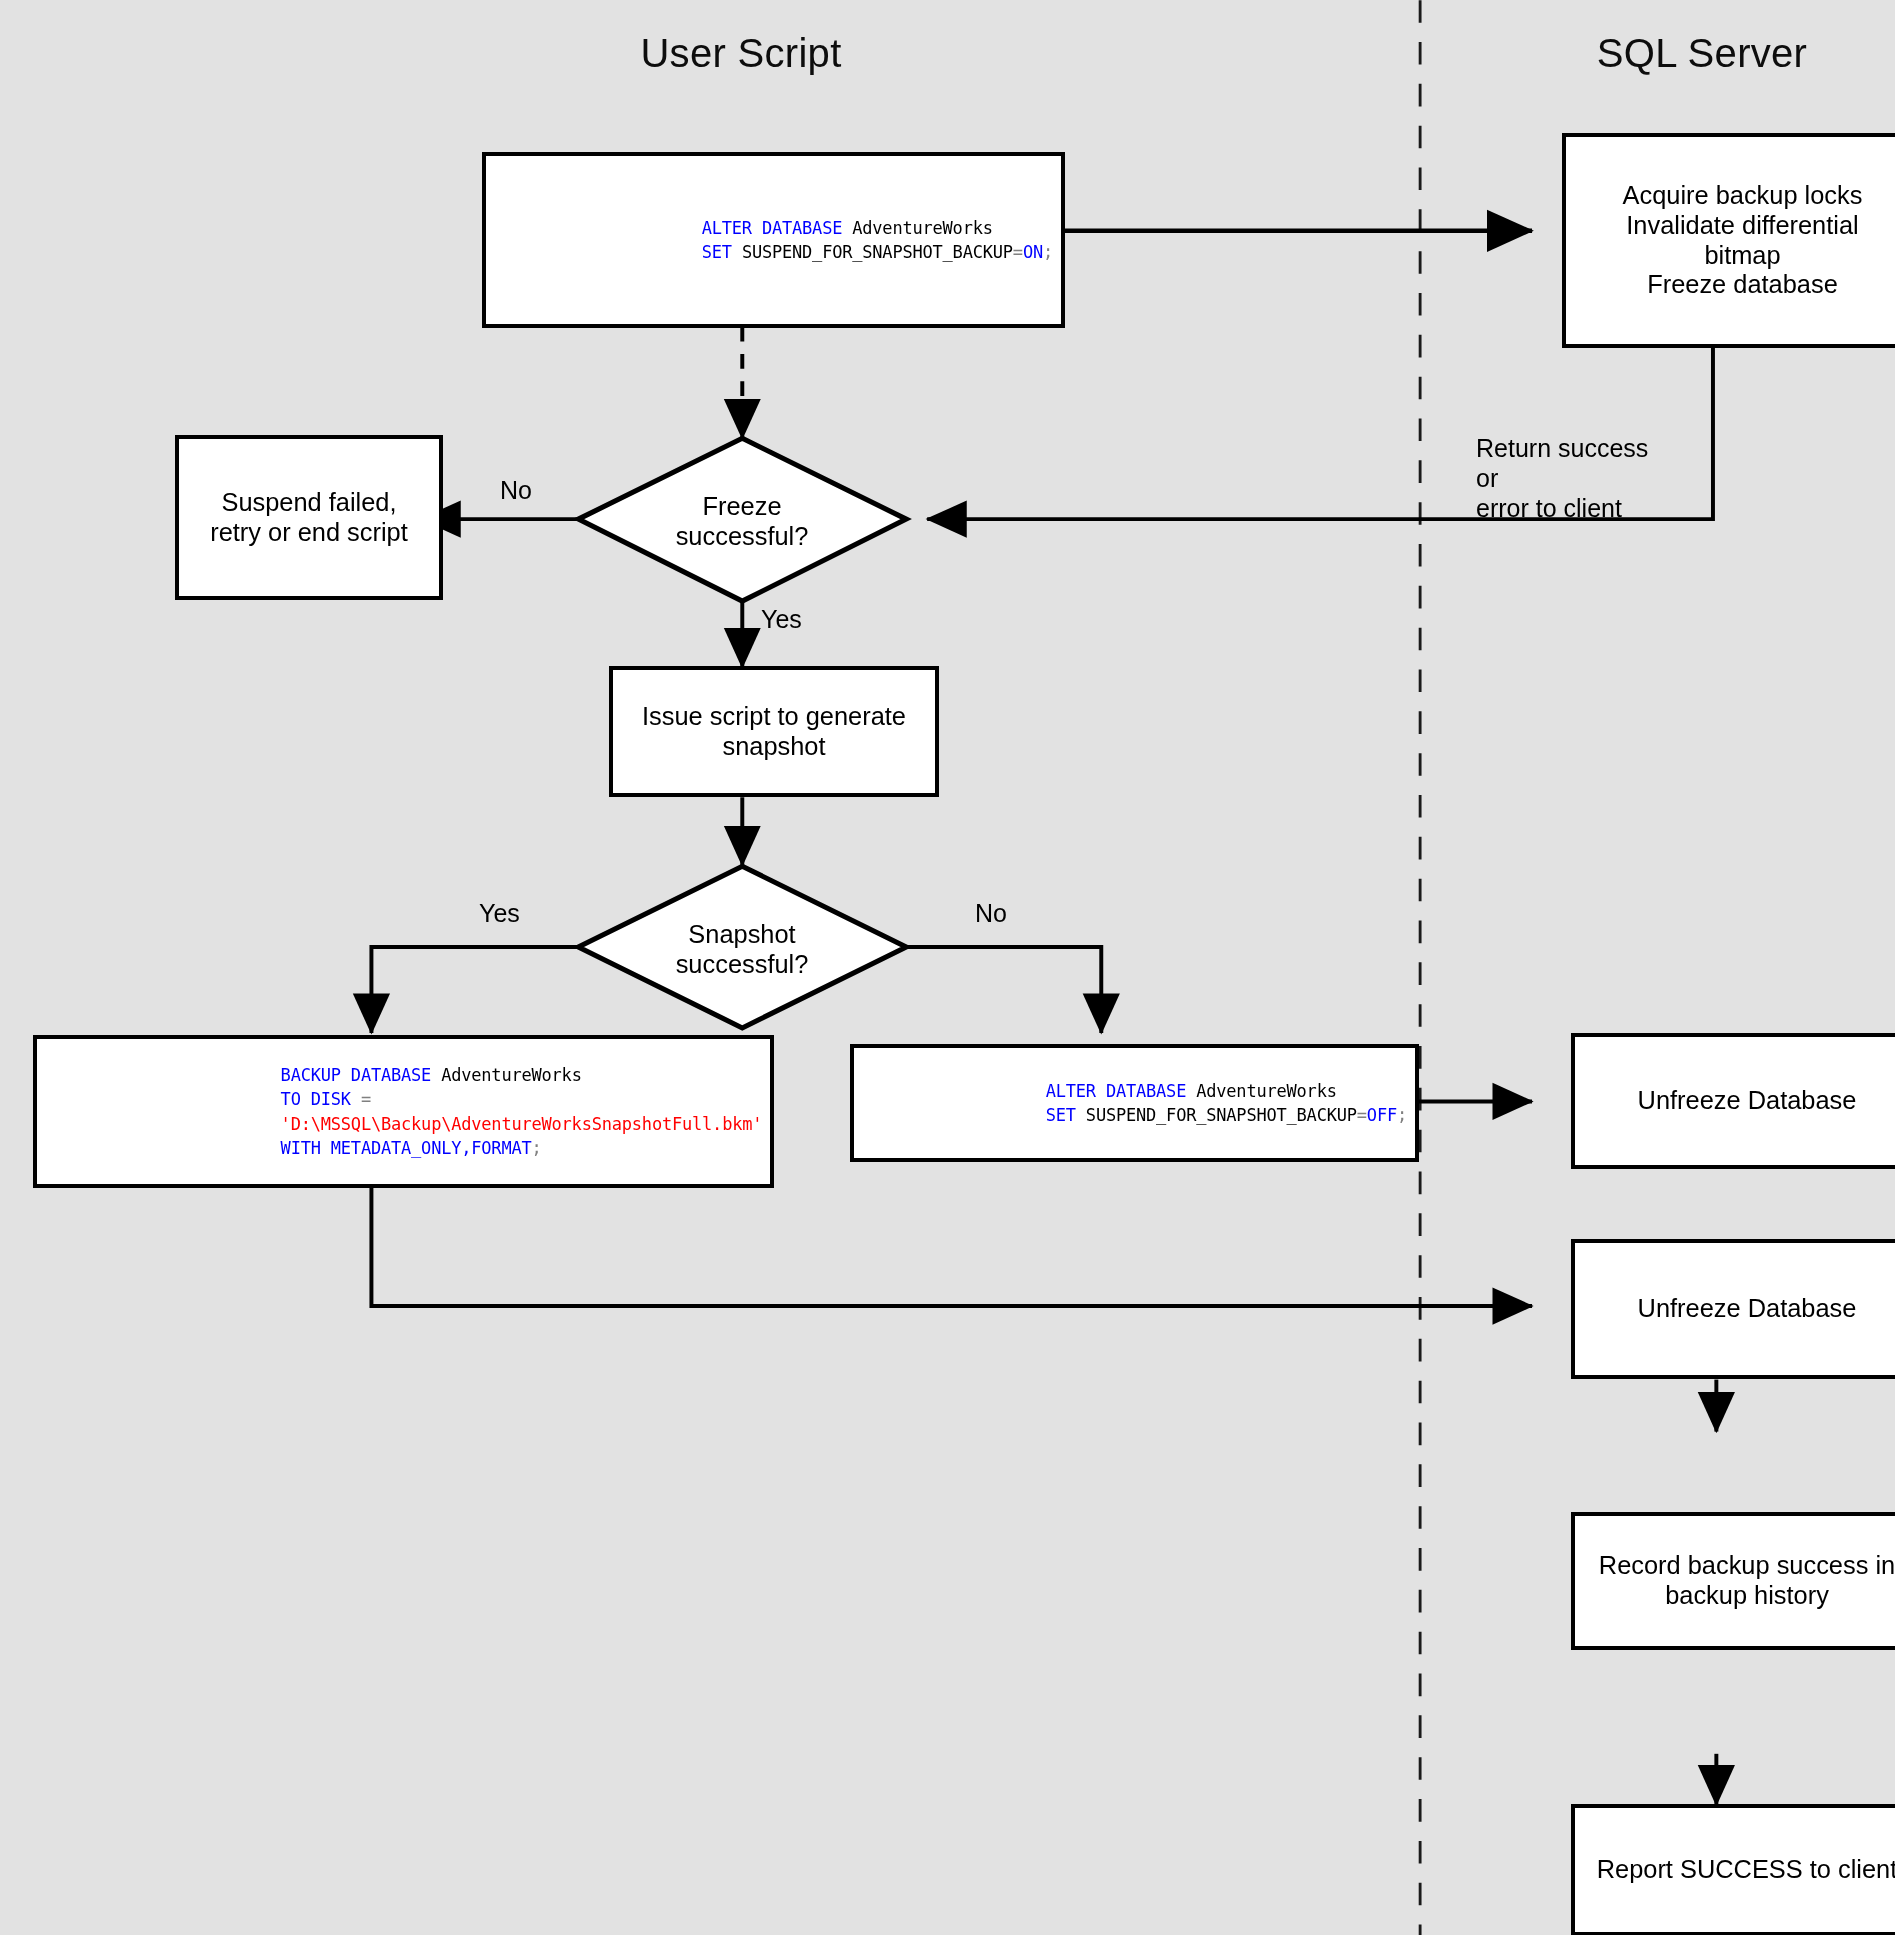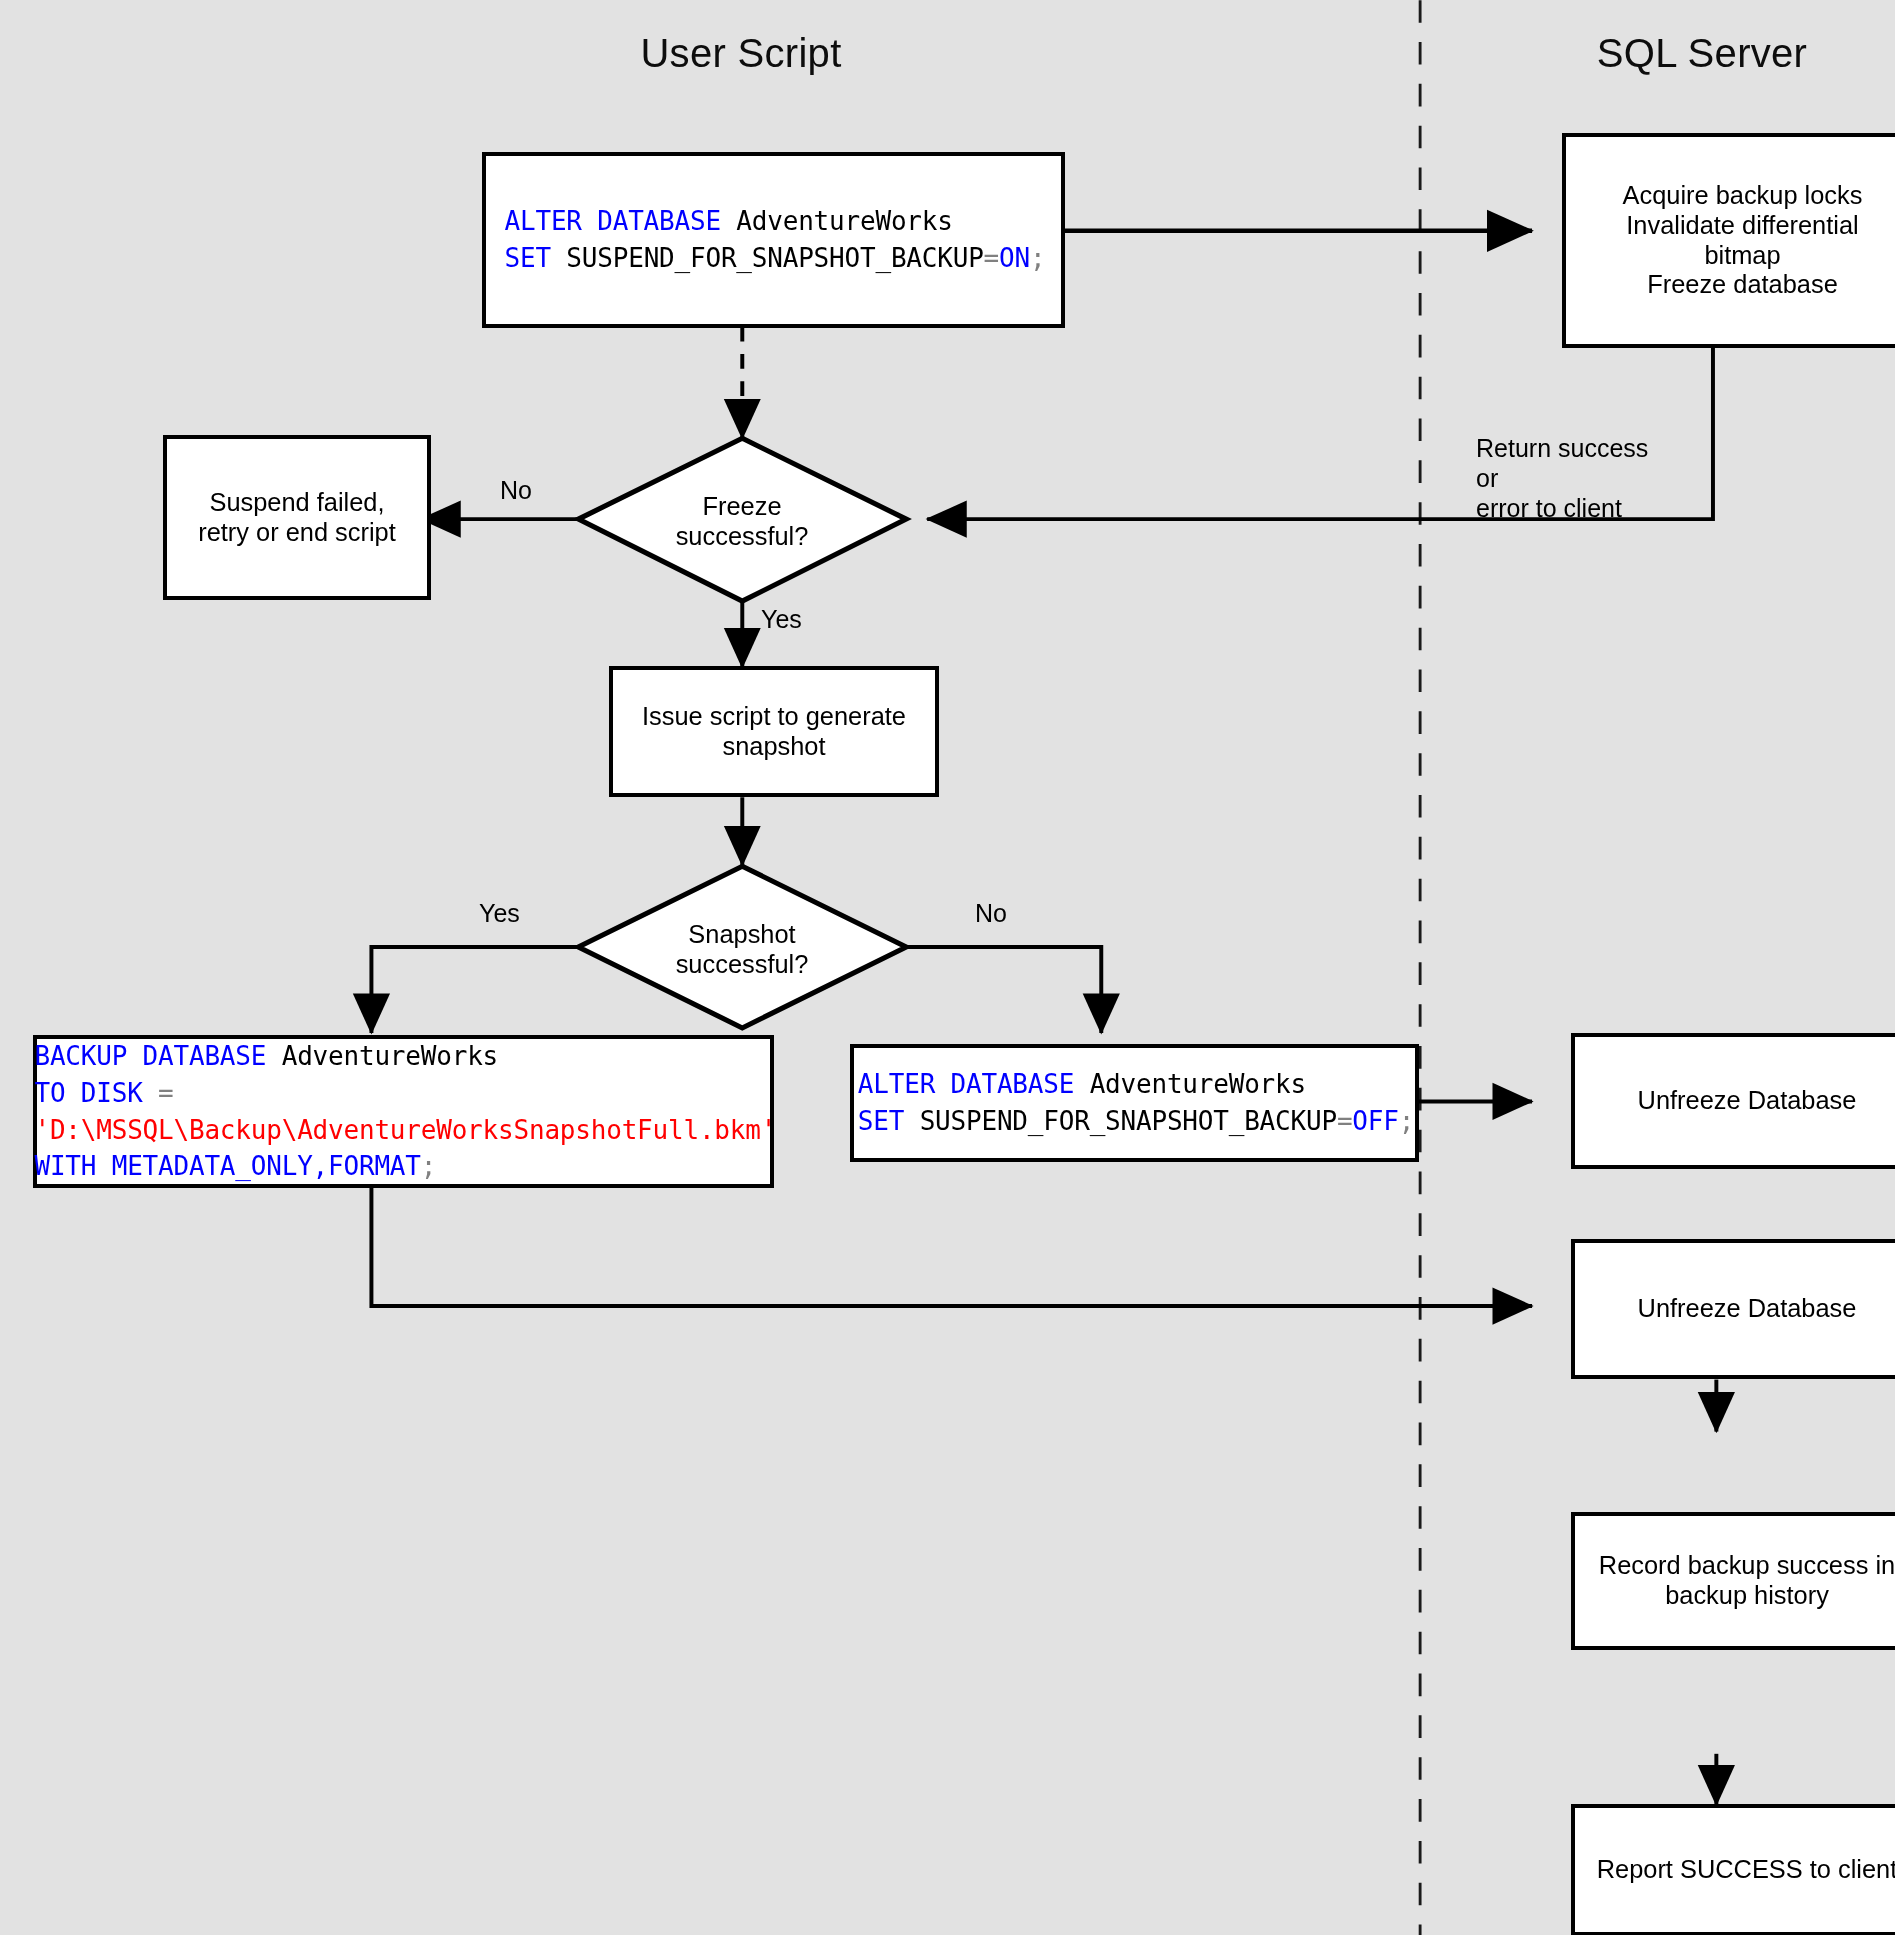--- a/index.html
+++ b/index.html
@@ -31,24 +31,24 @@
     justify-content:center;
     text-align:center;
     color:#000000;
     line-height:1.18;
     font-size:25.4px;
     padding:3.4px 8px;
     margin-left:31px;
   }
 
   .code{
-    justify-content:center;
+    justify-content:flex-end;
     text-align:left;
     font-family:"DejaVu Sans Mono", monospace;
-    font-size:26px;
+    font-size:17px;
     line-height:1.42;
     padding-left:11px;
     white-space:pre;
     letter-spacing:-0.2px;
   }
   .kw{color:#0000ff;}
   .op{color:#808080;}
   .str{color:#ff0000;}
   .id{color:#000000;}
 
@@ -125,21 +125,21 @@
 
   <div class="node code" style="left:451px;top:152px;width:583px;height:176px;">
     <div><span class="kw">ALTER DATABASE </span><span class="id">AdventureWorks</span>
 <span class="kw">SET </span><span class="id">SUSPEND_FOR_SNAPSHOT_BACKUP</span><span class="op">=</span><span class="kw">ON</span><span class="op">;</span></div>
   </div>
 
   <div class="node" style="left:1531px;top:133px;width:361px;height:215px;">
     <div>Acquire backup locks<br>Invalidate differential<br>bitmap<br>Freeze database</div>
   </div>
 
-  <div class="node" style="left:132px;top:435px;width:268px;height:165px;">
+  <div class="node" style="left:144px;top:435px;width:268px;height:165px;">
     <div>Suspend failed,<br>retry or end script</div>
   </div>
 
   <div class="diamond-label" style="left:629px;top:491px;width:226px;">Freeze<br>successful?</div>
 
   <div class="node" style="left:578px;top:666px;width:330px;height:131px;">
     <div>Issue script to generate<br>snapshot</div>
   </div>
 
   <div class="diamond-label" style="left:629px;top:919px;width:226px;">Snapshot<br>successful?</div>

